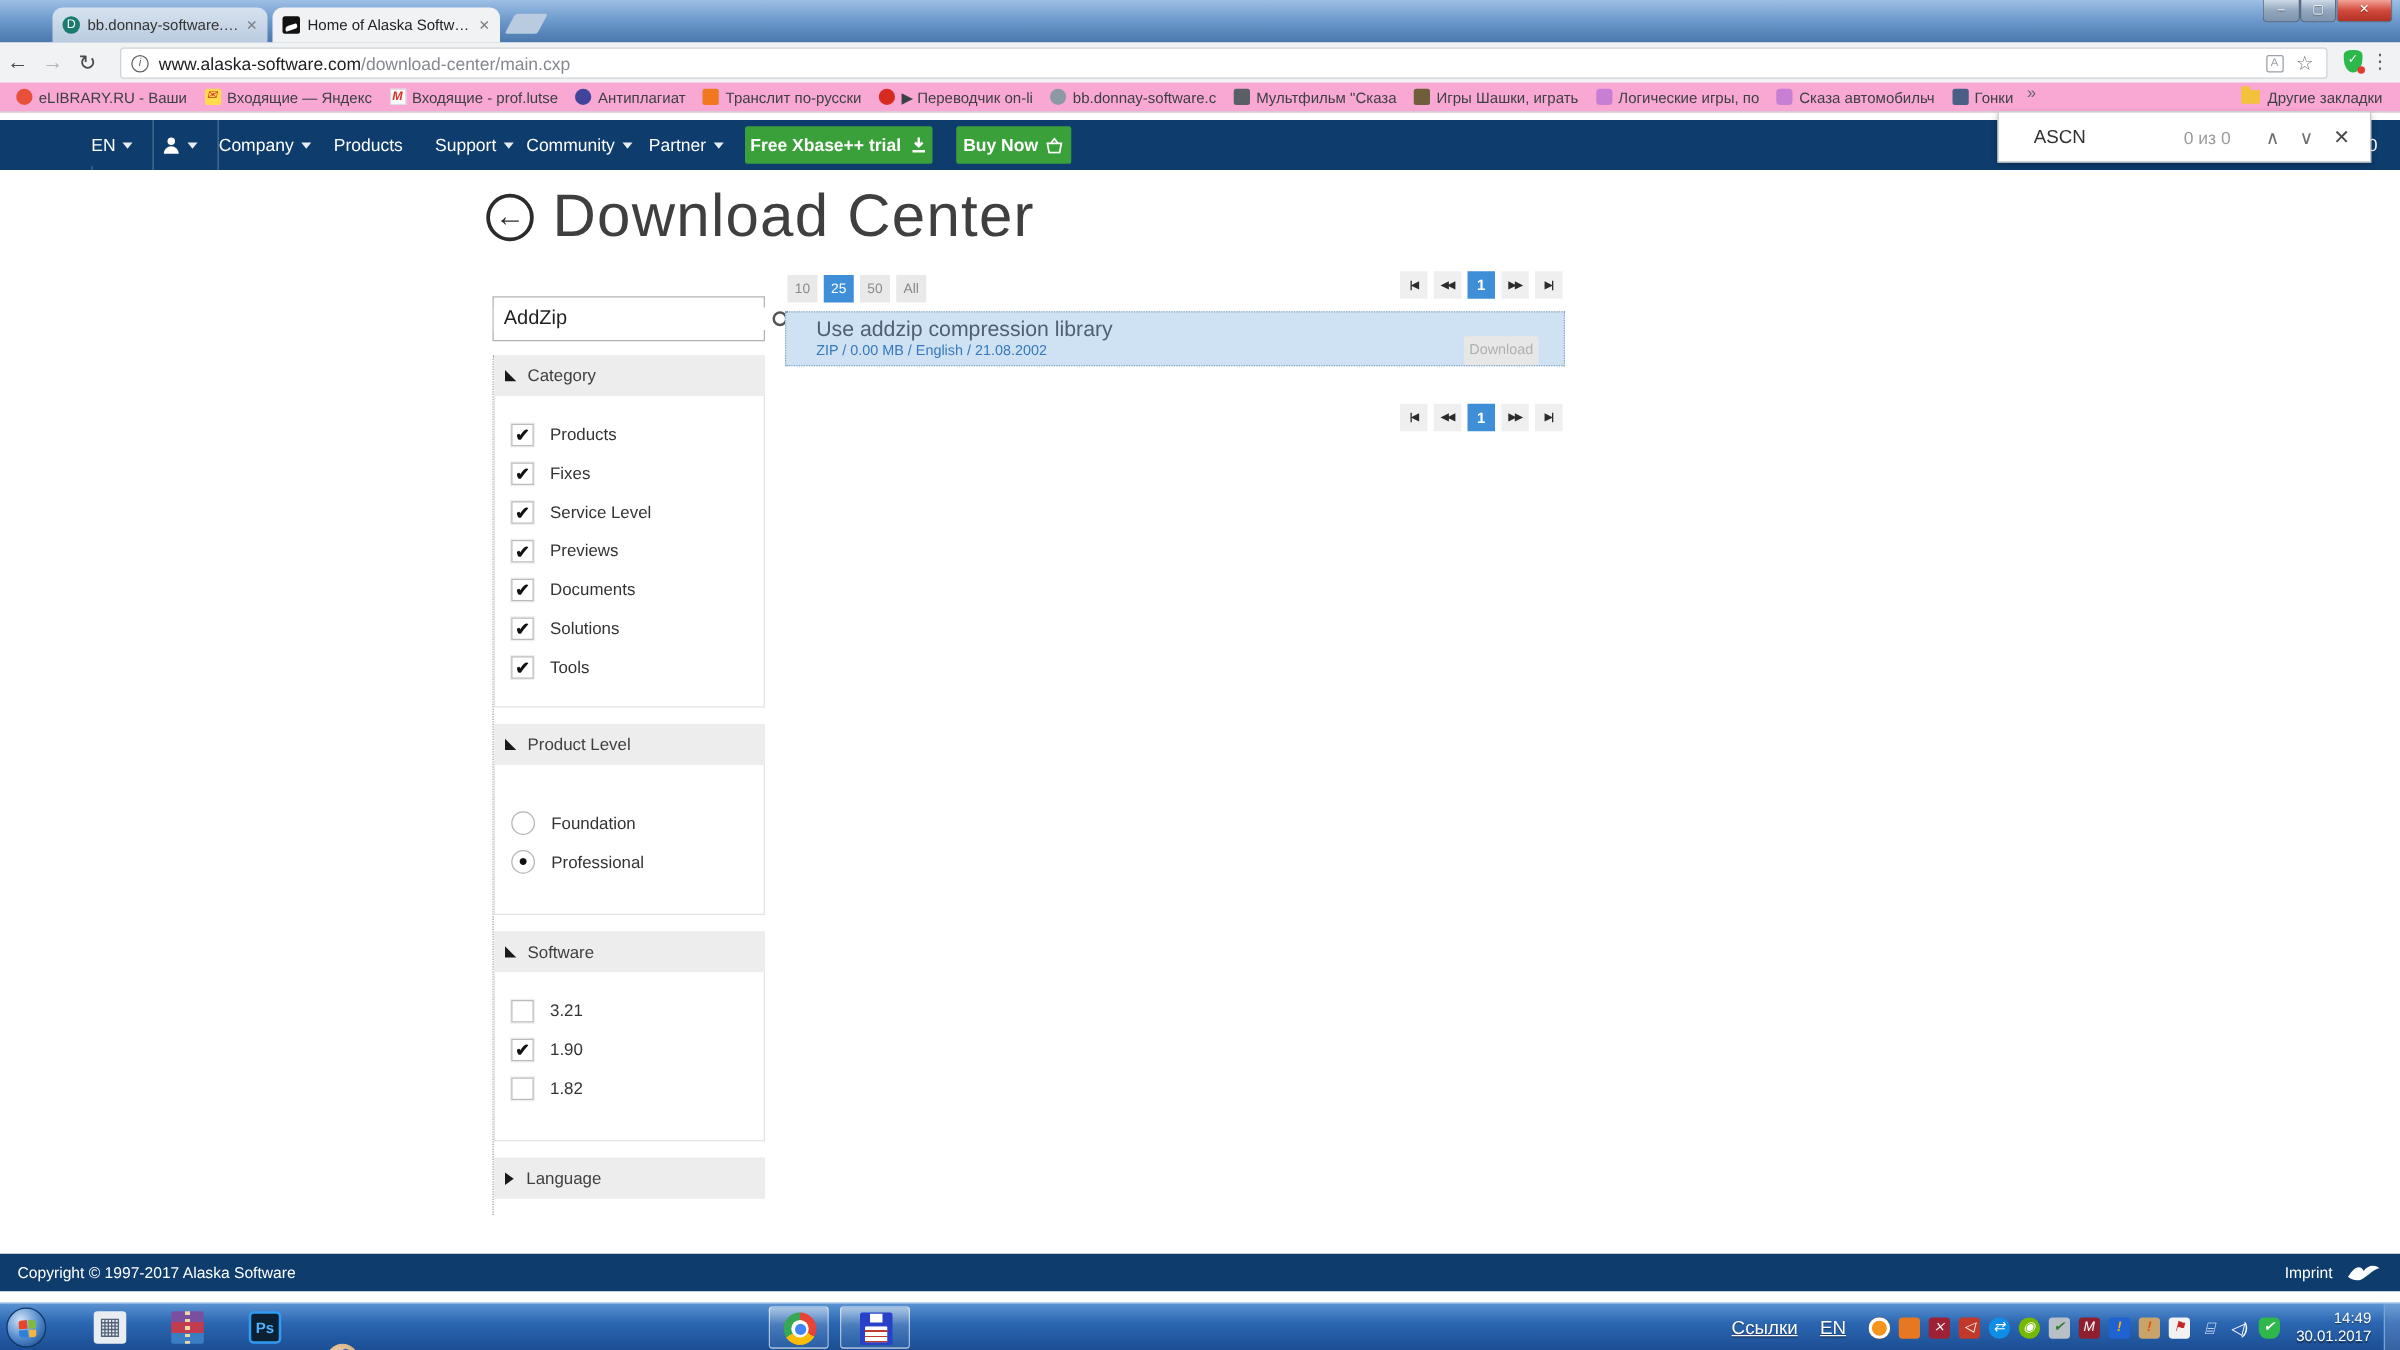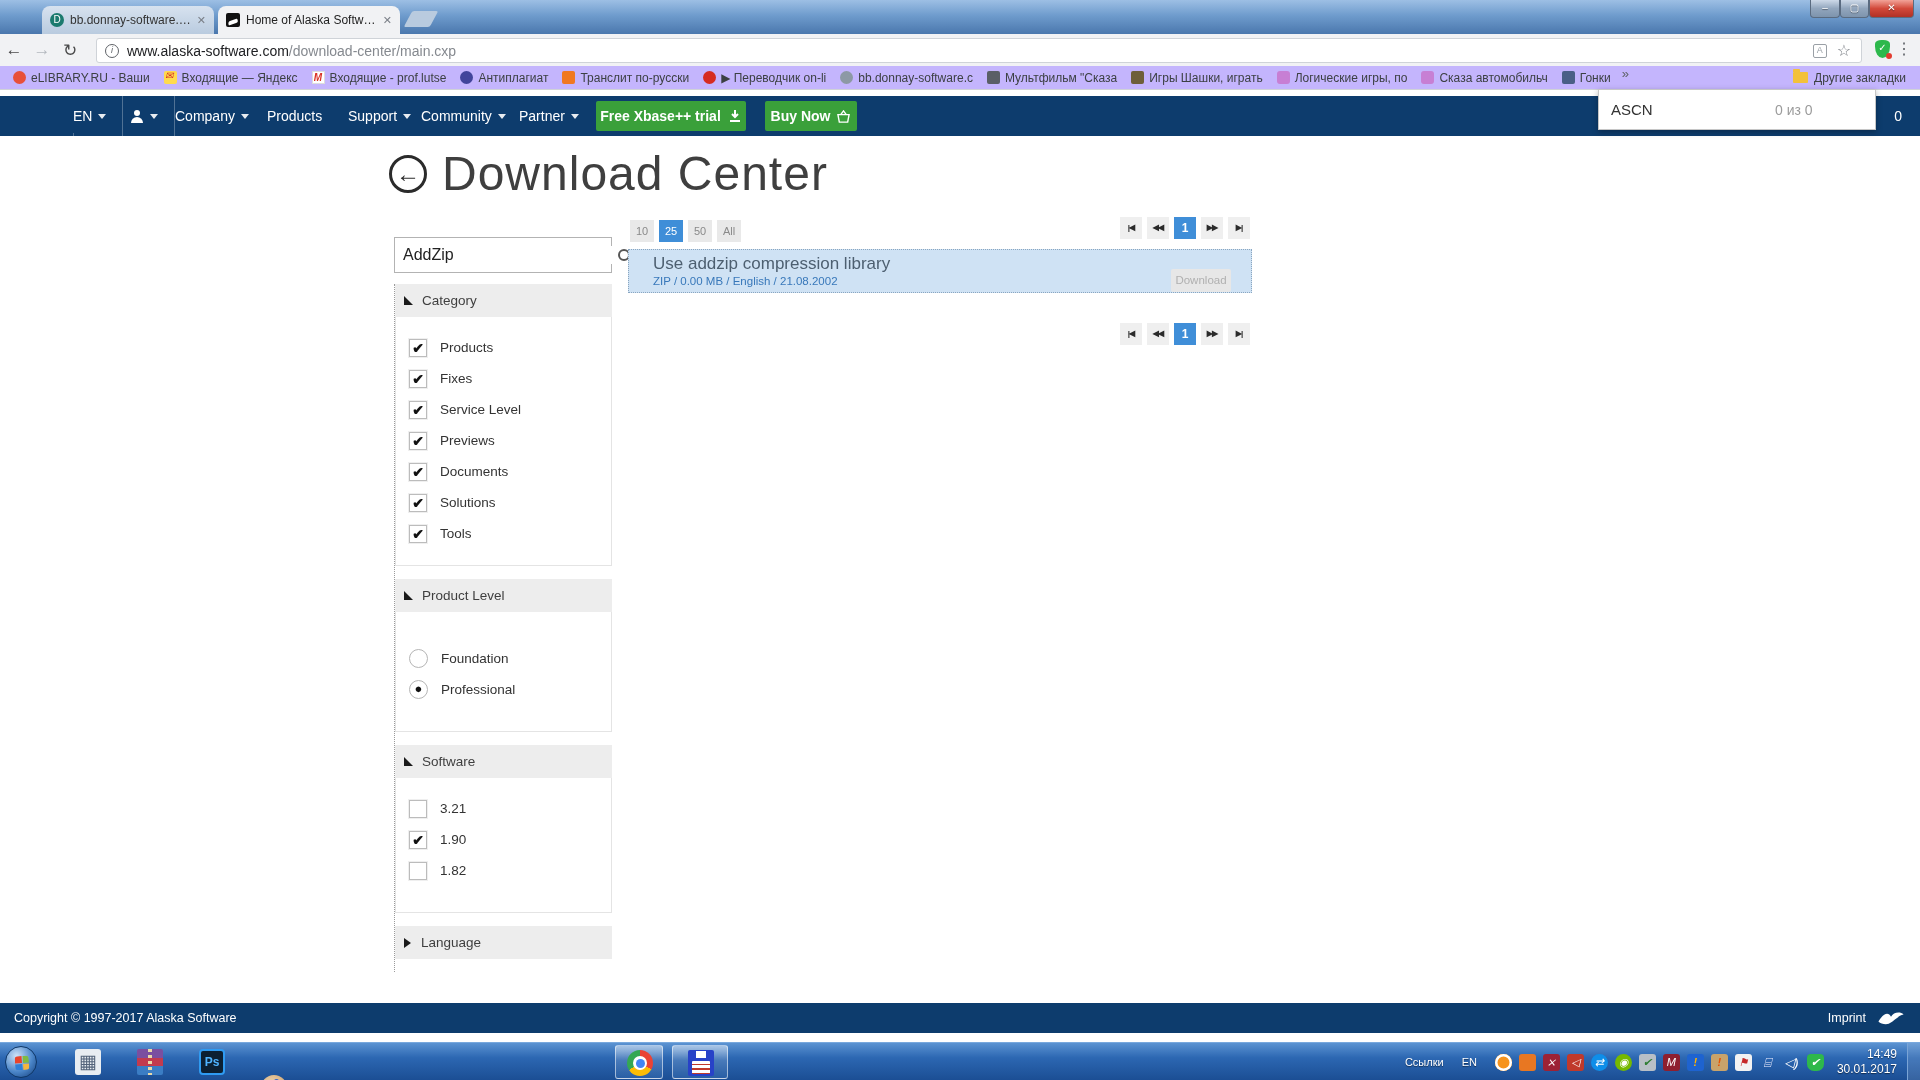--- a/index.html
+++ b/index.html
@@ -44,21 +44,21 @@
   .translate-icon { width:14px; height:14px; border:1.5px solid #9aa0a6; border-radius:2px;
     color:#9aa0a6; font-size:9px; line-height:11px; text-align:center; margin-right:10px; }
   .star-icon { color:#767a80; font-size:16px; margin-right:2px; }
   .ext-shield { position:absolute; right:30px; top:6px; width:15px; height:18px; background:#2db84c;
     border-radius:7px 7px 8px 8px / 4px 4px 12px 12px; color:#fff; font-size:10px; text-align:center; line-height:16px; }
   .ext-shield::after { content:""; position:absolute; right:-2px; bottom:-1px; width:6px; height:6px;
     background:#e23c2f; border-radius:50%; }
   .menu-dots { position:absolute; right:8px; top:5px; font-size:16px; color:#5f6368; }
 
   
-  .bookmarks { position:absolute; left:0; top:66px; width:1920px; height:24px; background:#c4b5fd;
+  .bookmarks { position:absolute; left:0; top:66px; width:1920px; height:24px; background:#f9a8d4;
     border-bottom:1px solid #d0d3d8; display:flex; align-items:flex-start; padding:0 6px; font-size:12px; color:#3c4043; }
   .bm { display:flex; align-items:center; padding:0 7px; height:100%; white-space:nowrap; }
   .bm-fav { width:13px; height:13px; margin-right:5px; flex:0 0 auto; }
   .fv1 { background:#e8503a; border-radius:50%; }
   .fv2 { background:#ffdb4d; border-radius:2px; position:relative; }
   .fv2::after { content:"✉"; position:absolute; left:1.5px; top:-1px; color:#d93025; font-size:10px; }
   .fv3 { background:#fff; border:1px solid #ddd; color:#d93025; font-size:10px; font-weight:bold; text-align:center; line-height:11px; }
   .fv4 { background:#41449b; border-radius:50%; }
   .fv5 { background:#f07820; border-radius:2px; }
   .fv6 { background:#d62c20; border-radius:50%; }
@@ -79,22 +79,22 @@
   .caret { width:0; height:0; border-left:4px solid transparent; border-right:4px solid transparent;
     border-top:5px solid #fff; margin-left:6px; opacity:.9; }
   .person-icon { width:14px; height:13px; position:relative; }
   .person-icon::before { content:""; position:absolute; left:4px; top:0; width:6px; height:6px; border-radius:50%; background:#fff; }
   .person-icon::after { content:""; position:absolute; left:1px; bottom:0; width:12px; height:6px; border-radius:6px 6px 0 0; background:#fff; }
   .green-btn { position:absolute; top:5px; height:30px; background:#3aa03a; color:#fff; font-size:14px; font-weight:bold;
     display:flex; align-items:center; justify-content:center; border:none; border-radius:2px; }
   .phone-frag { position:absolute; right:18px; top:0; height:40px; display:flex; align-items:center; font-size:14px; }
 
   
-  .findbar { position:absolute; left:1598px; top:89px; width:278px; height:41px; background:#fff;
-    border:1px solid #c6c6c6; box-shadow:0 2px 6px rgba(0,0,0,.3); display:flex; align-items:center; padding:0 12px; z-index:20;gap:44px; }
+  .findbar { position:absolute; left:1598px; top:89px; width:299px; height:41px; background:#fff;
+    border:1px solid #c6c6c6; box-shadow:0 2px 6px rgba(0,0,0,.3); display:flex; align-items:center; padding:0 28px; z-index:20; }
   .find-input { border:none; outline:none; font-size:15px; color:#333; width:120px; font-family:inherit; background:transparent; }
   .find-count { color:#9b9b9b; font-size:14px; margin-left:auto; margin-right:10px; white-space:nowrap; }
   .find-div { width:1px; height:22px; background:#ddd; margin-right:10px; }
   .find-chev { color:#707070; font-size:15px; padding:0 8px; }
   .find-close { color:#4a4a4a; font-size:16px; padding:0 2px 0 8px; }
 
   
   .back-circle { position:absolute; left:389px; top:155px; width:38px; height:38px; border:3px solid #2b2b2b;
     border-radius:50%; color:#2b2b2b; font-size:24px; font-weight:bold; text-align:center; line-height:32px; }
   .page-title { position:absolute; left:442px; top:146px; font-size:48px; font-weight:300; color:#3f3f3f; letter-spacing:1px; }
@@ -167,21 +167,21 @@
     background:#d33; box-shadow:9px -1px 0 #36c, 4px 9px 0 #fc3; }
   .ic-chrome { border-radius:50%; background:conic-gradient(#ea4335 0 33%, #fbbc05 33% 66%, #34a853 66% 100%); position:relative; }
   .ic-chrome::before { content:""; position:absolute; left:6px; top:6px; width:14px; height:14px; background:#fff; border-radius:50%; }
   .ic-chrome::after { content:""; position:absolute; left:8.5px; top:8.5px; width:9px; height:9px; background:#4285f4; border-radius:50%; }
   .ic-floppy { background:#2742c8; border-radius:2px; position:relative; }
   .ic-floppy::before { content:""; position:absolute; left:8px; top:1px; width:10px; height:7px; background:#fff; }
   .ic-floppy::after { content:""; position:absolute; left:4px; top:11px; width:18px; height:13px; background:#fff;
     border-radius:1px; background-image:repeating-linear-gradient(180deg, transparent 0 3px, #c0392b 3px 4.5px); }
 
   .tray { position:absolute; right:0; top:0; height:38px; display:flex; align-items:center; color:#fff; }
-  .tray-label { font-size:11px; text-shadow:0 1px 1px rgba(0,0,0,.5); margin-right:18px; }
+  .tray-label { font-size:15px; text-shadow:0 1px 1px rgba(0,0,0,.5); margin-right:18px;text-decoration:underline; }
   .tray-icon { width:17px; height:17px; margin-right:7px; border-radius:3px; font-size:11px;
     text-align:center; line-height:17px; color:#fff; flex:0 0 auto; }
   .tr1 { background:#f7941d; border-radius:50%; box-shadow:inset 0 0 0 2.5px #fff, inset 0 0 0 5px #f7941d; }
   .tr2 { background:#e87722; }
   .tr3 { background:#9d2235; }
   .tr4 { background:#c0392b; }
   .tr5 { background:#0e8ee9; border-radius:50%; }
   .tr6 { background:#76b900; border-radius:50%; }
   .tr7 { background:#b8bfc6; color:#2e7d32; }
   .tr8 { background:#8e1f2f; }

